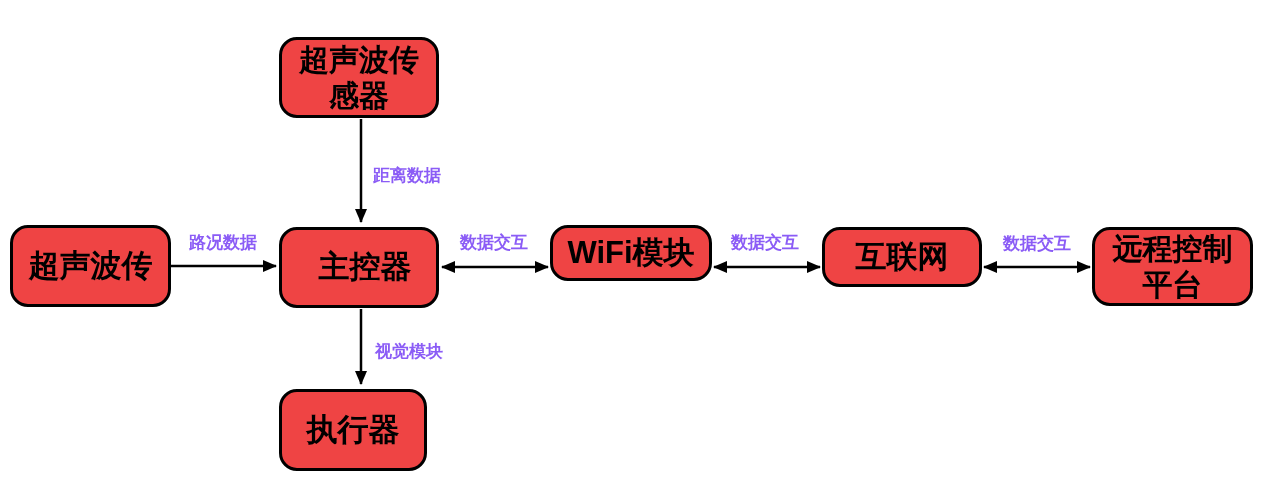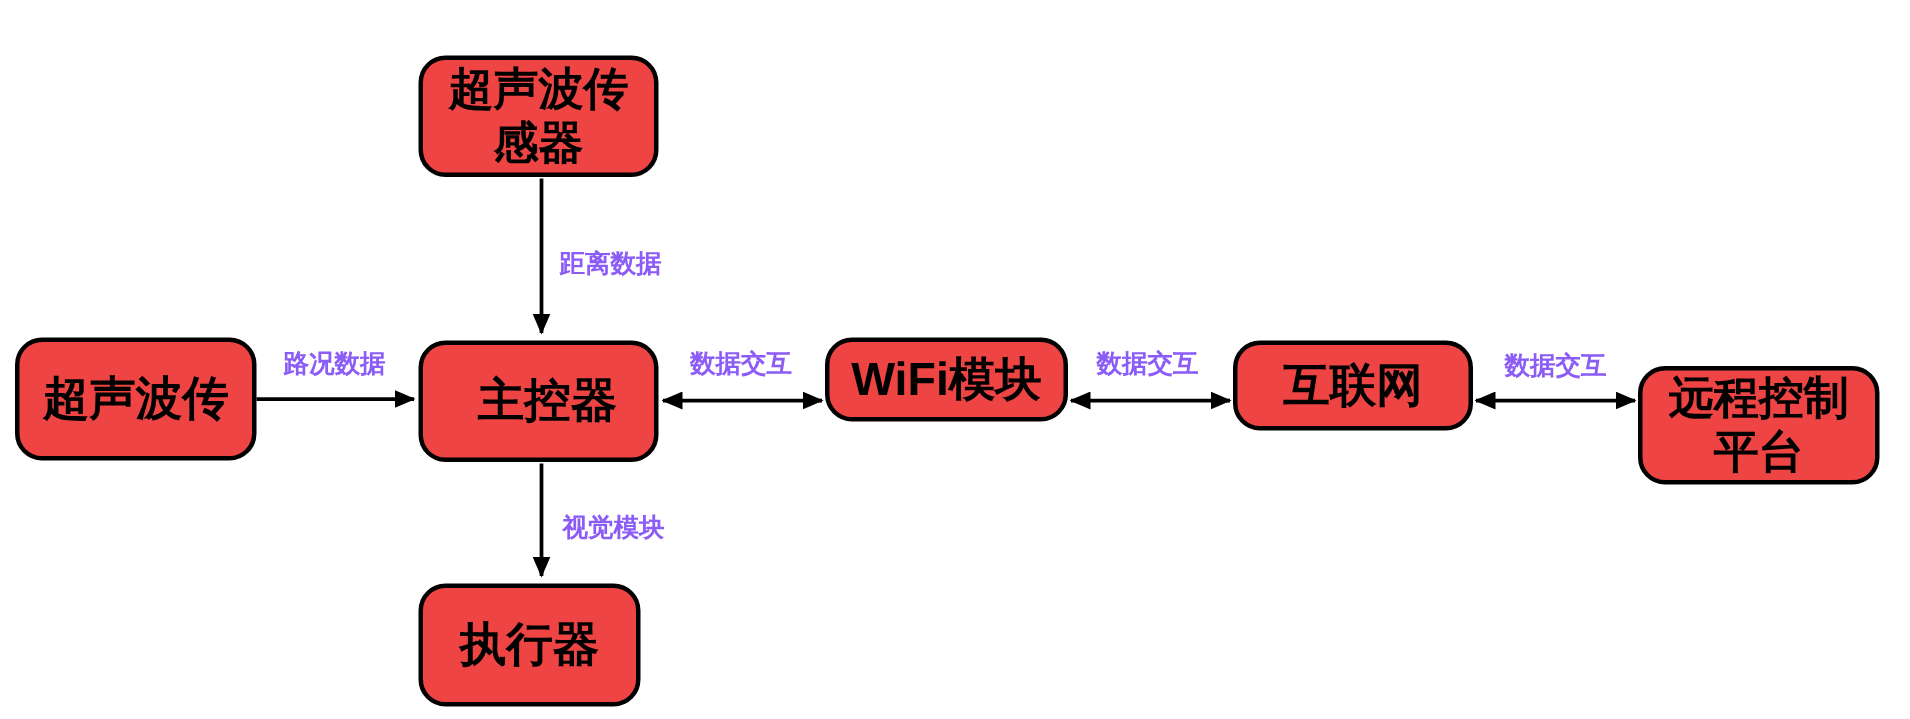--- a/index.html
+++ b/index.html
@@ -76,21 +76,21 @@
 感器</div>
 
   <div class="node" style="left:10px; top:225px; width:161px; height:82px;">超声波传</div>
 
   <div class="node" style="left:279px; top:227px; width:160px; height:81px;padding-left:12px;">主控器</div>
 
   <div class="node" style="left:550px; top:225px; width:162px; height:56px;">WiFi模块</div>
 
   <div class="node" style="left:822px; top:227px; width:160px; height:60px;">互联网</div>
 
-  <div class="node small-text" style="left:1092px; top:244px; width:161px; height:79px;">远程控制
+  <div class="node small-text" style="left:1092px; top:227px; width:161px; height:79px;">远程控制
 平台</div>
 
   <div class="node" style="left:279px; top:389px; width:148px; height:82px;">执行器</div>
 
   <div class="edge-label centered" style="left:223px; top:231px;">路况数据</div>
 
   <div class="edge-label" style="left:373px; top:164px;">距离数据</div>
 
   <div class="edge-label centered" style="left:494px; top:231px;">数据交互</div>
 

